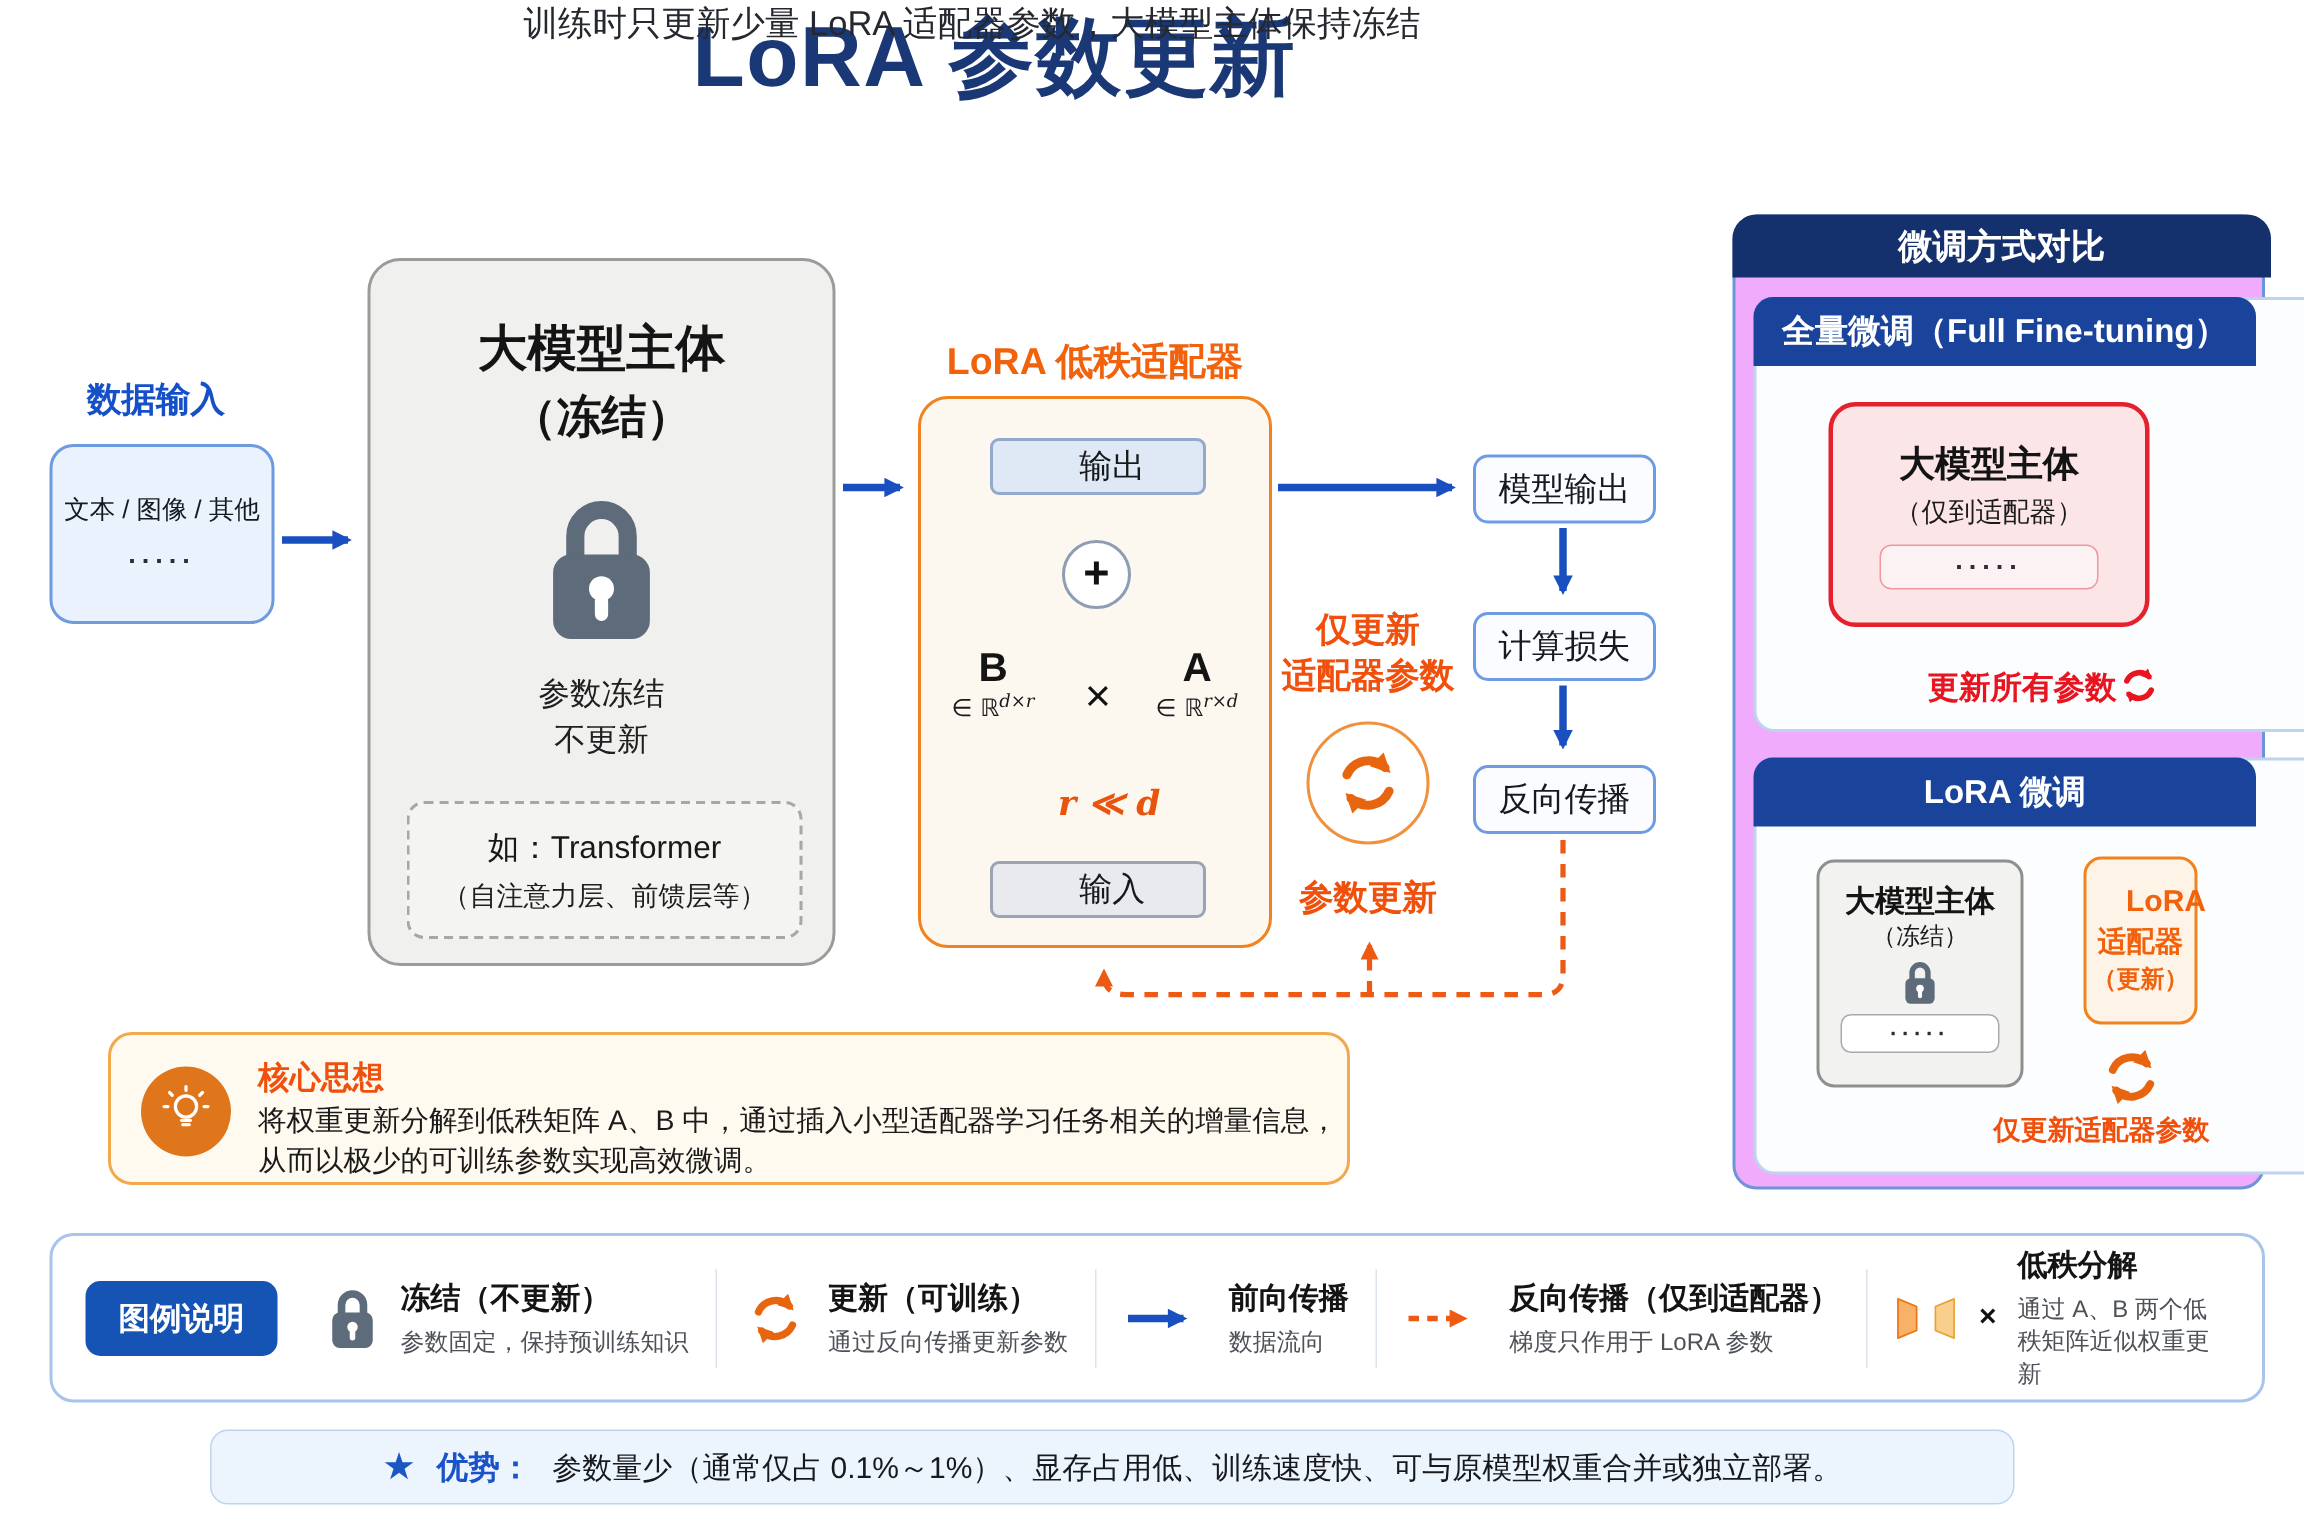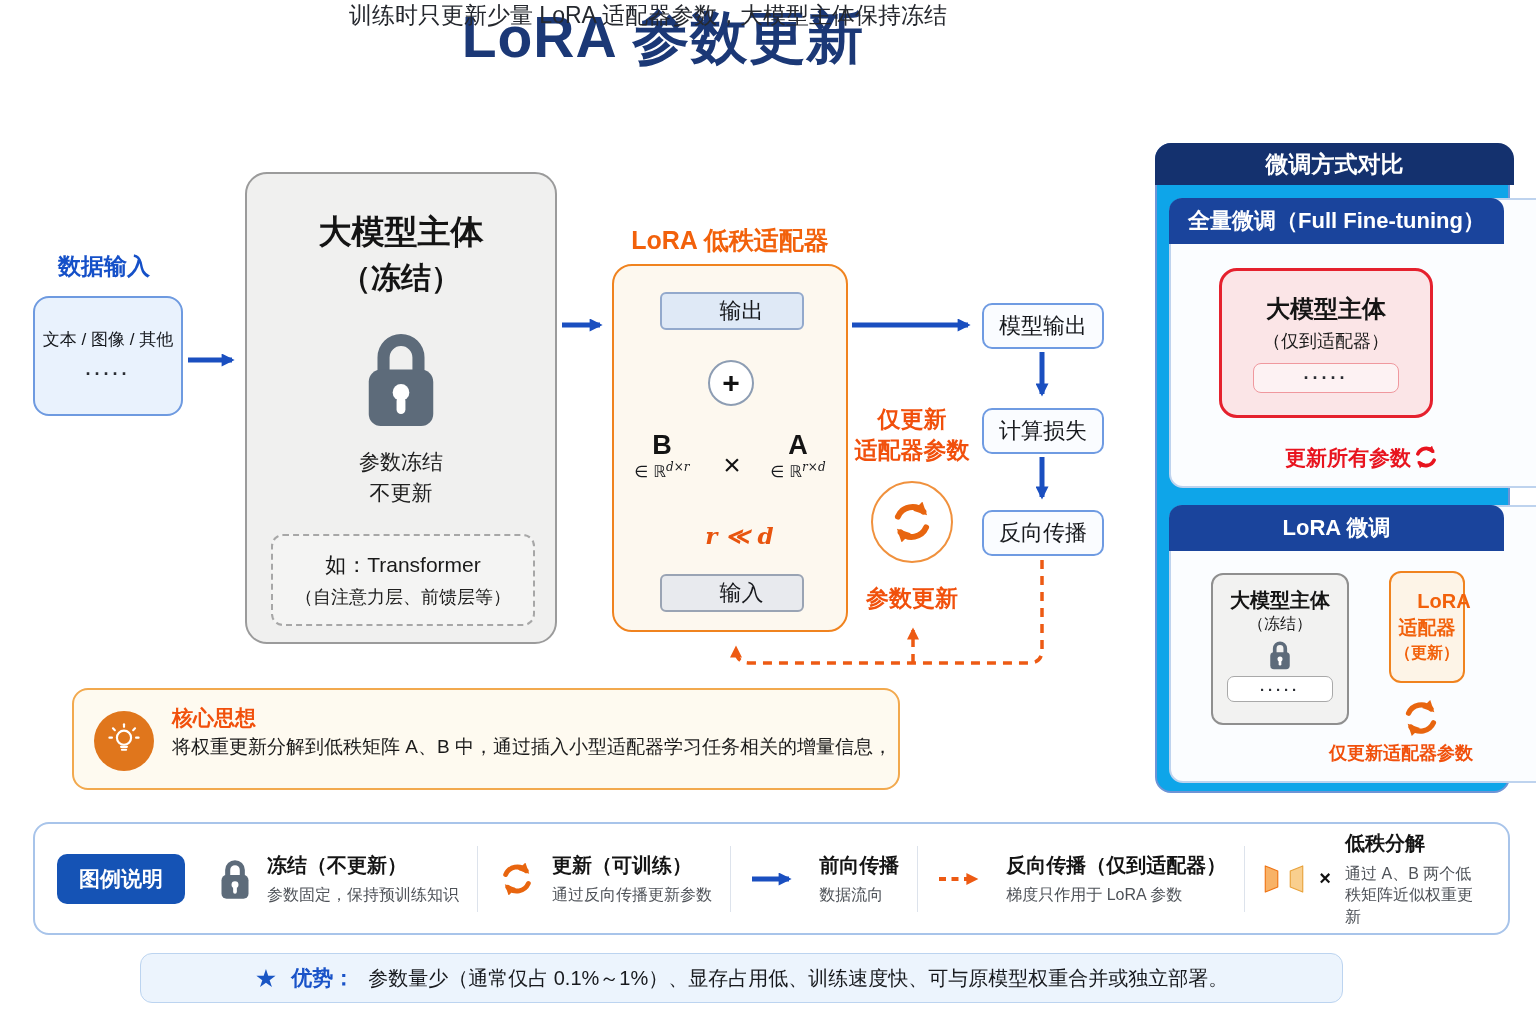--- a/index.html
+++ b/index.html
@@ -52,21 +52,21 @@
 
   
   .flow-box { left:982px; width:122px; height:46px; background:#fafcff; border:2px solid #6f9be2; border-radius:10px;
               display:flex; align-items:center; justify-content:center; font-size:22px; color:#17191d; }
   .only-upd { left:836px; top:404px; width:152px; text-align:center; font-size:23px; line-height:31px; font-weight:bold; color:#f1500c; }
   .big-refresh { left:871px; top:481px; width:82px; height:82px; border:2.5px solid #f0913d; border-radius:50%;
                  display:flex; align-items:center; justify-content:center; background:transparent; }
   .param-upd { left:836px; top:583px; width:152px; text-align:center; font-size:23px; font-weight:bold; color:#f1500c; }
 
   
-  .cmp-panel { left:1155px; top:143px; width:355px; height:650px; background:#0ea5e9; border:2px solid #6d94d6; border-radius:16px; }
+  .cmp-panel { left:1155px; top:143px; width:355px; height:650px; background:#f0abfc; border:2px solid #6d94d6; border-radius:16px; }
   .cmp-header { left:-2px; top:-2px; width:359px; height:42px; background:#14316e; border-radius:16px 16px 0 0;
                 display:flex; align-items:center; justify-content:center; color:#fff; font-size:23px; font-weight:bold; }
   .sub-panel { left:12px; width:388px; background:#fbfdff; border:2px solid #bed3ee; border-radius:14px; }
   .sub-full { top:53px; height:290px; }
   .sub-lora { top:360px; height:278px; }
   .sub-header { left:-2px; top:-2px; width:335px; height:46px; background:#1a449c; border-radius:13px 13px 0 0;
                 display:flex; align-items:center; justify-content:center; color:#fff; font-size:22px; font-weight:bold; }
   .red-box { left:48px; top:68px; width:214px; height:150px; background:#fbe5e7; border:3px solid #e5212e; border-radius:18px; text-align:center; }
   .red-box .t { margin-top:22px; font-size:24px; font-weight:bold; color:#141414; }
   .red-box .s { margin-top:4px; font-size:18px; color:#1b1b1b; }
@@ -287,20 +287,21 @@
           <path d="M24 7 V4"></path>
           <path d="M13 11 l-2.2,-2.2"></path>
           <path d="M35 11 l2.2,-2.2"></path>
           <path d="M9.5 20 H6.5"></path>
           <path d="M38.5 20 H41.5"></path>
         </g>
       </svg>
     </div>
     <div class="abs idea-title">核心思想</div>
     <div class="abs idea-l1">将权重更新分解到低秩矩阵 A、B 中，通过插入小型适配器学习任务相关的增量信息，</div>
+    <div class="abs idea-l2">从而以极少的可训练参数实现高效微调。</div>
   </div>
 
   <div class="abs legend-bar">
     <div class="legend-badge">图例说明</div>
 
     <div class="legend-item" style="margin-left:14px;">
       <svg width="36" height="44" viewBox="0 0 64 78">
         <path d="M19 34 V23 a13 13 0 0 1 26 0 V34" fill="none" stroke="#5d6b7a" stroke-width="9"></path>
         <rect x="8" y="32" width="48" height="42" rx="9" fill="#5d6b7a"></rect>
         <circle cx="32" cy="49" r="6.2" fill="#ffffff"></circle>

